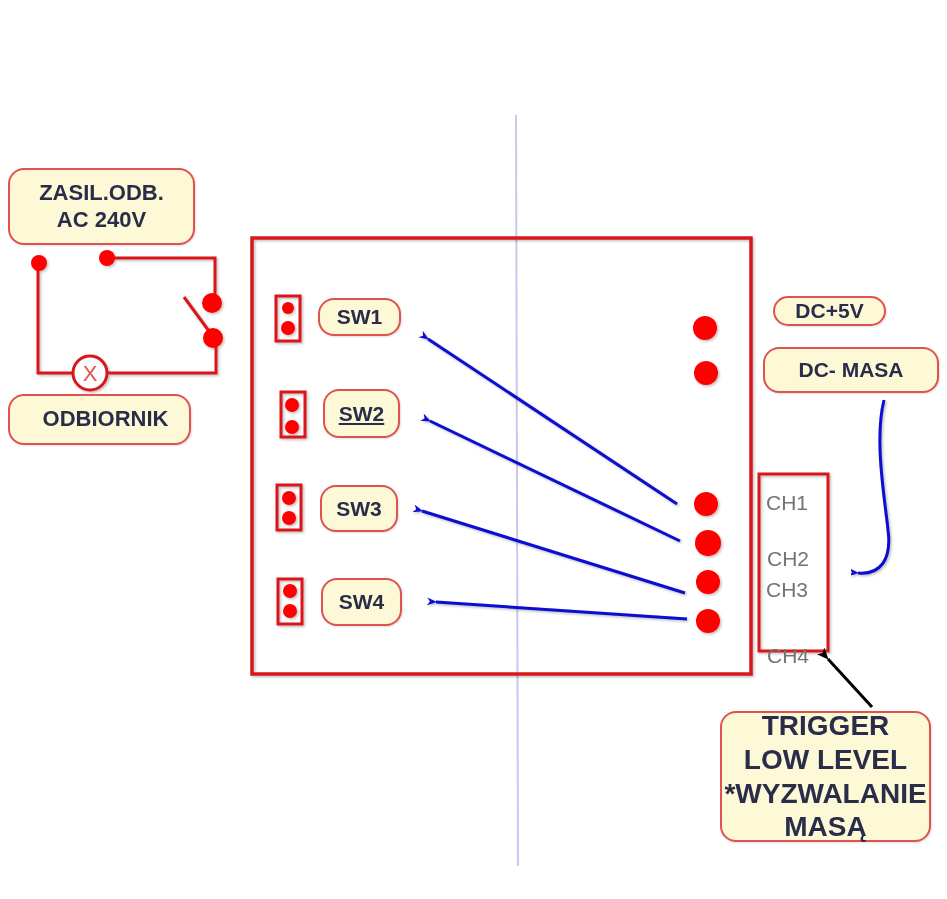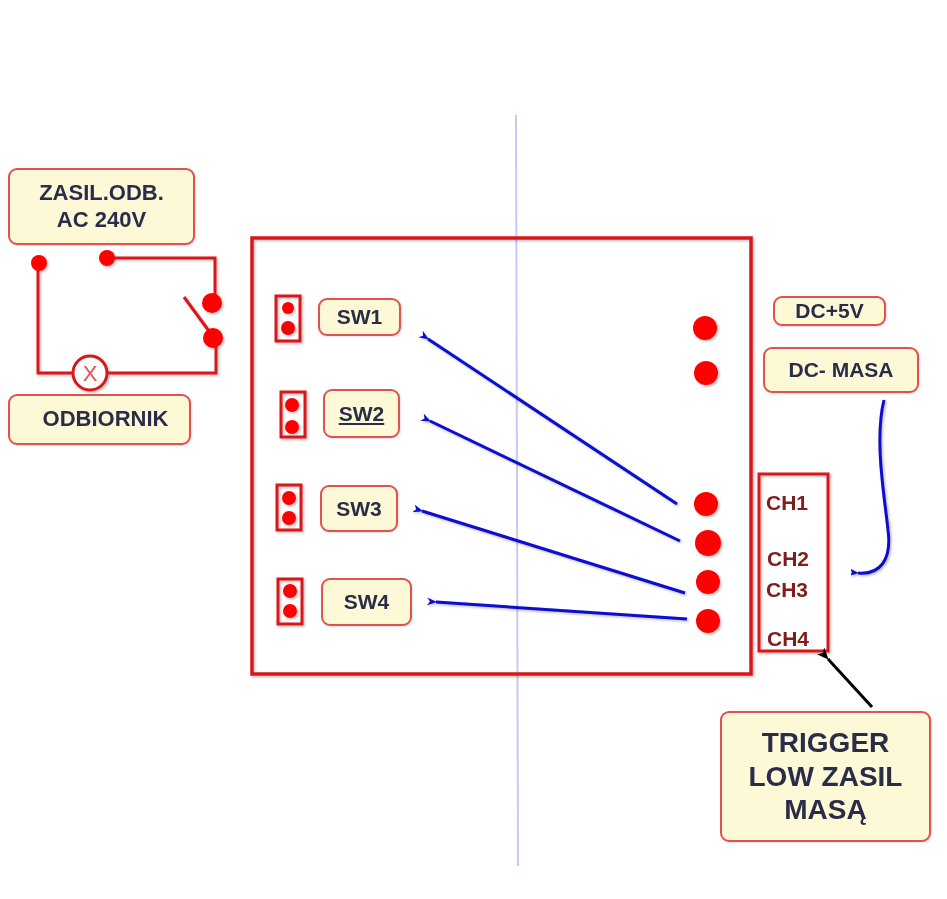--- a/index.html
+++ b/index.html
@@ -1,27 +1,27 @@
 <!DOCTYPE html>
 <html><head>
 <meta charset="utf-8">
 <style>
   html, body { margin: 0; padding: 0; background: #ffffff; }
   body { width: 947px; height: 899px; position: relative; overflow: hidden;
          font-family: "Liberation Sans", sans-serif; }
   .label {
     position: absolute; box-sizing: border-box;
-    background: #fdf8d6; border: 2px solid #e0524f; border-radius: 9px;
+    background: #fdf8d6; border: 2px solid #e0524f; border-radius: 16px;
     color: #2a2d4a; font-weight: bold; text-align: center;
     display: flex; flex-direction: column; justify-content: center; align-items: center;
     box-shadow: 1px 1px 2px rgba(0,0,0,0.12);
     font-family: "Liberation Sans", sans-serif;
   }
   .label span { display: block; line-height: 1.2; }
-  .ch-text { position: absolute; color: #7f1d1d; font-weight: bold; font-size: 21px;
+  .ch-text { position: absolute; color: #737373; font-weight: normal; font-size: 21px;
              font-family: "Liberation Sans", sans-serif; }
   svg { position: absolute; left: 0; top: 0; }
 </style>
 </head>
 <body>
 
 <svg width="947" height="899" viewBox="0 0 947 899">
   <defs>
     <marker id="bluehead" markerWidth="10" markerHeight="8" refX="1" refY="4" orient="auto" markerUnits="userSpaceOnUse">
       <path d="M0,4 L10,0 L7,4 L10,8 Z" fill="#0a0ad0"></path>
@@ -106,33 +106,34 @@
 
 <div class="label" style="left:318px; top:298px; width:83px; height:38px; font-size:21px;">
   <span>SW1</span>
 </div>
 <div class="label" style="left:323px; top:389px; width:77px; height:49px; font-size:21px;text-decoration:underline;">
   <span>SW2</span>
 </div>
 <div class="label" style="left:320px; top:485px; width:78px; height:47px; font-size:21px;">
   <span>SW3</span>
 </div>
-<div class="label" style="left:321px; top:578px; width:91px; height:48px; font-size:21px;">
+<div class="label" style="left:321px; top:578px; width:81px; height:48px; font-size:21px;">
   <span>SW4</span>
 </div>
 
 <div class="label" style="left:773px; top:296px; width:113px; height:30px; font-size:21px;">
   <span>DC+5V</span>
 </div>
-<div class="label" style="left:763px; top:347px; width:156px; height:46px; font-size:21px;">
+<div class="label" style="left:763px; top:347px; width:176px; height:46px; font-size:21px;">
   <span>DC- MASA</span>
 </div>
 
 <span class="ch-text" style="left:766px; top:491px;">CH1</span>
 <span class="ch-text" style="left:767px; top:531px;margin-top:16px;">CH2</span>
 <span class="ch-text" style="left:766px; top:578px;">CH3</span>
-<span class="ch-text" style="left:767px; top:627px;">CH4</span>
+<span class="ch-text" style="left:767px; top:644px;">CH4</span>
 
 <div class="label" style="left:720px; top:711px; width:211px; height:131px; font-size:28px;">
   <span>TRIGGER</span>
-  <span>LOW ZASIL</span>
+  <span>LOW LEVEL</span>
+  <span>*WYZWALANIE</span>
   <span>MASĄ</span>
 </div>
 
 </body></html>

